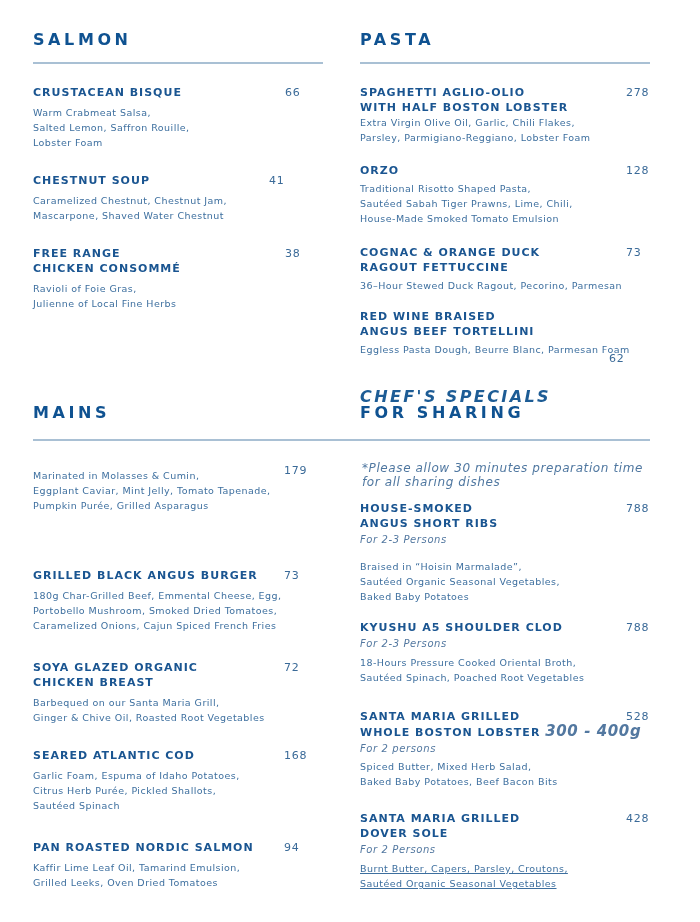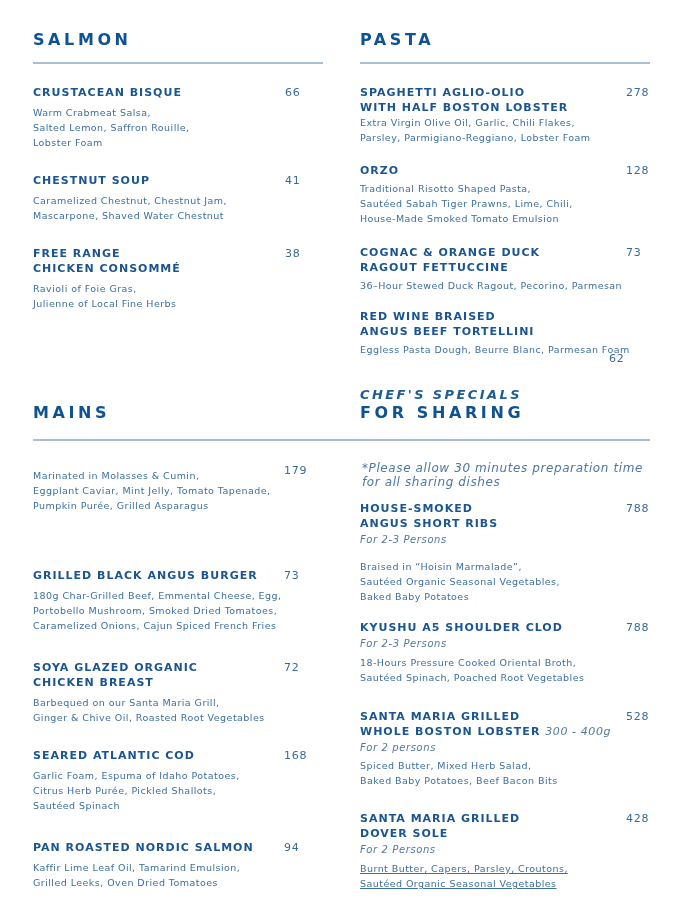--- a/index.html
+++ b/index.html
@@ -9,63 +9,63 @@
     color: #1f5a8e;
   }
   .abs { position: absolute; }
   .section-title {
     font-family: "DejaVu Sans", sans-serif;
     font-weight: bold; font-size: 16px; letter-spacing: 3.6px;
     color: #0f5291; margin: 0;
   }
   .section-sub {
     font-family: "DejaVu Sans", sans-serif;
-    font-weight: bold; font-style: italic; font-size: 13px; letter-spacing: 2.4px;
+    font-weight: bold; font-style: italic; font-size: 16px; letter-spacing: 2.4px;
     color: #1d5c95; margin: 0;
   }
   .divider { height: 2px; background: #a9c0d4; }
   .item { position: absolute; }
   .item-name {
     font-weight: bold; font-size: 11px; letter-spacing: 1px; line-height: 15px;
     color: #1a5591; white-space: pre-line;
   }
   .item-price {
     position: absolute; top: 0; font-size: 11px; letter-spacing: 0.8px;
     color: #3a6a98; line-height: 15px;
   }
   .item-serves {
     font-style: italic; font-size: 10px; letter-spacing: 0.6px; color: #5378a0;
     line-height: 14px; margin-top: 2px;
   }
   .item-desc {
     font-size: 9.5px; letter-spacing: 0.45px; line-height: 15px; color: #3d6f9f;
     white-space: pre-line; margin-top: 5px;
   }
-  .weight-note { font-weight: normal; font-style: italic; font-size: 11px; letter-spacing: 0.6px; color: #5378a0; }
+  .weight-note { font-weight: bold; font-style: italic; font-size: 15px; letter-spacing: 0.6px; color: #5378a0; }
   .note {
     font-style: italic; font-size: 12px; letter-spacing: 0.6px; color: #4f77a0;
     line-height: 14px; white-space: pre-line;
   }
 </style>
 </head>
 <body>
 
 <h2 class="section-title abs" style="left:33px; top:30px;">SALMON</h2>
 <div class="divider abs" style="left:33px; top:62px; width:290px;"></div>
 
 <div class="item" style="left:33px; top:85px; width:270px;">
   <div class="item-name">CRUSTACEAN BISQUE</div>
   <div class="item-price" style="left:252px;">66</div>
   <div class="item-desc">Warm Crabmeat Salsa,
 Salted Lemon, Saffron Rouille,
 Lobster Foam</div>
 </div>
 <div class="item" style="left:33px; top:173px; width:270px;">
   <div class="item-name">CHESTNUT SOUP</div>
-  <div class="item-price" style="left:252px;">41</div>
+  <div class="item-price" style="left:236px;">41</div>
   <div class="item-desc">Caramelized Chestnut, Chestnut Jam,
 Mascarpone, Shaved Water Chestnut</div>
 </div>
 <div class="item" style="left:33px; top:246px; width:270px;">
   <div class="item-name">FREE RANGE
 CHICKEN CONSOMMÉ</div>
   <div class="item-price" style="left:252px;">38</div>
   <div class="item-desc">Ravioli of Foie Gras,
 Julienne of Local Fine Herbs</div>
 </div>

